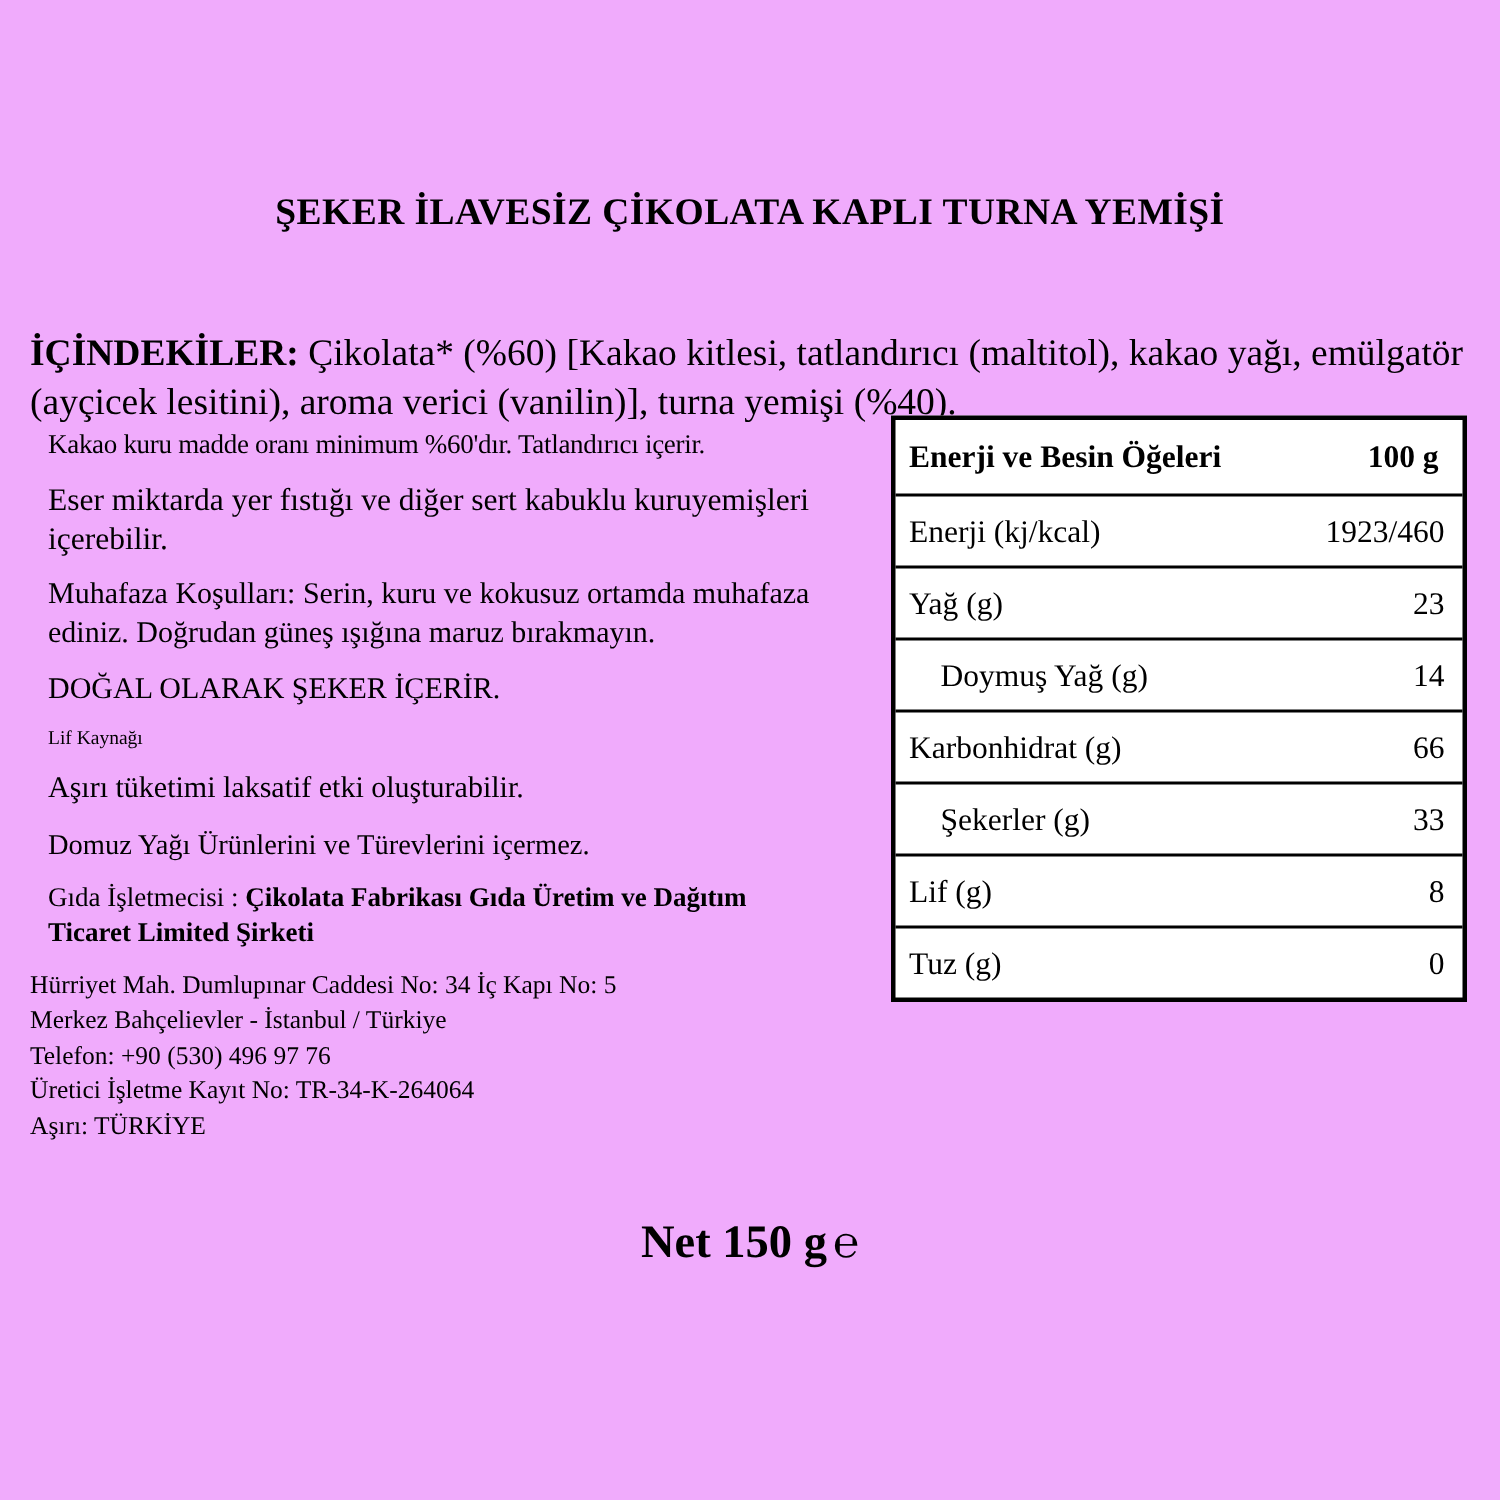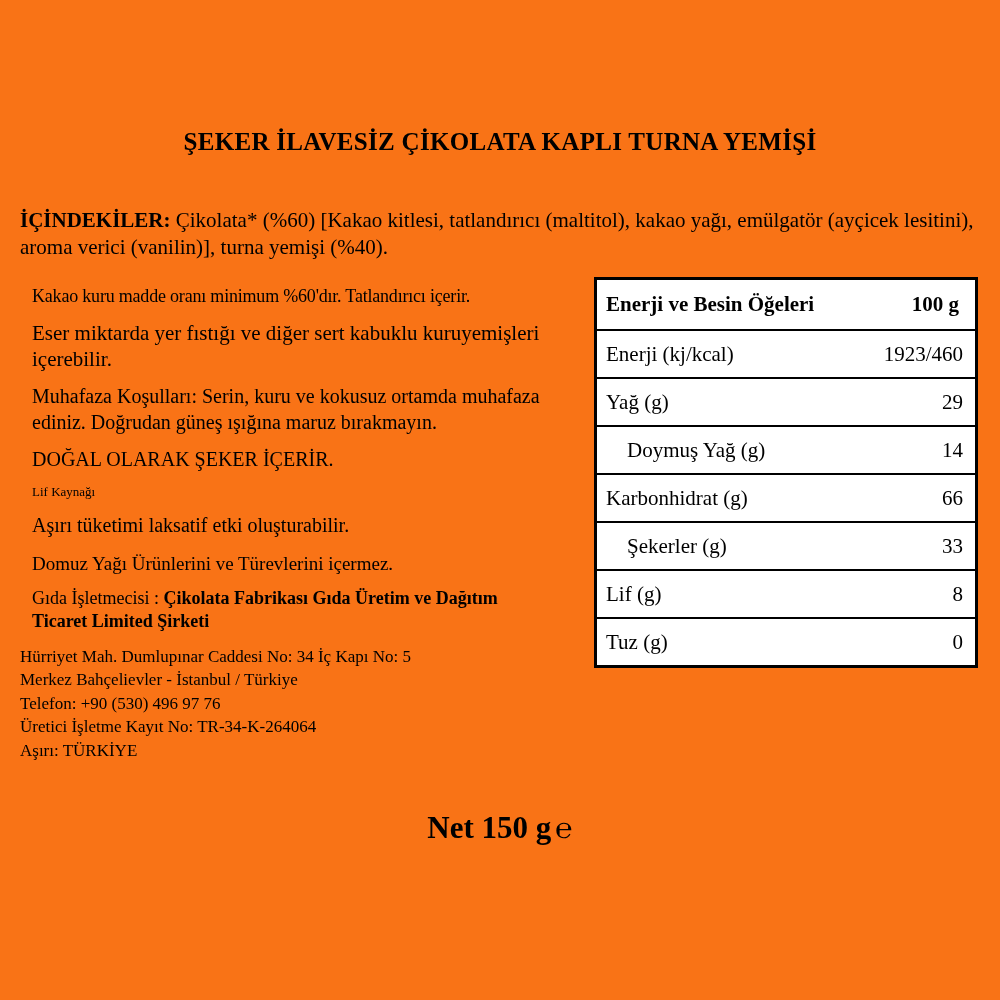--- a/index.html
+++ b/index.html
@@ -4,42 +4,42 @@
 <style>
   html, body {
     margin: 0;
     padding: 0;
     background: #ffffff;
   }
   .page {
     position: relative;
     width: 1000px;
     height: 1000px;
-    background: #f97316;
+    background: #f0abfc;
     font-family: "Liberation Serif", serif;
     color: #000000;
     overflow: hidden;
   }
   .title {
     position: absolute;
     top: 128px;
     left: 0;
     width: 100%;
     text-align: center;
     font-size: 25px;
     font-weight: bold;
     letter-spacing: 0.3px;
     white-space: nowrap;
   }
   .ingredients {
     position: absolute;
-    top: 207px;
+    top: 220px;
     left: 20px;
     width: 966px;
-    font-size: 21px;
+    font-size: 25px;
     line-height: 1.3;
     font-family: Liberation Serif, serif;
   }
   .ingredients .lbl { font-weight: bold; }
   .left-col {
     position: absolute;
     top: 274px;
     left: 20px;
     width: 576px;
   }
@@ -140,21 +140,21 @@
       <span class="cell-name">Enerji ve Besin Öğeleri</span>
       <span class="cell-value">100 g</span>
     </div>
     <div id="nutrition-rows">
         <div class="trow">
           <span class="cell-name">Enerji (kj/kcal)</span>
           <span class="cell-value">1923/460</span>
         </div>
         <div class="trow">
           <span class="cell-name">Yağ (g)</span>
-          <span class="cell-value">29</span>
+          <span class="cell-value">23</span>
         </div>
         <div class="trow indent">
           <span class="cell-name">Doymuş Yağ (g)</span>
           <span class="cell-value">14</span>
         </div>
         <div class="trow">
           <span class="cell-name">Karbonhidrat (g)</span>
           <span class="cell-value">66</span>
         </div>
         <div class="trow indent">

